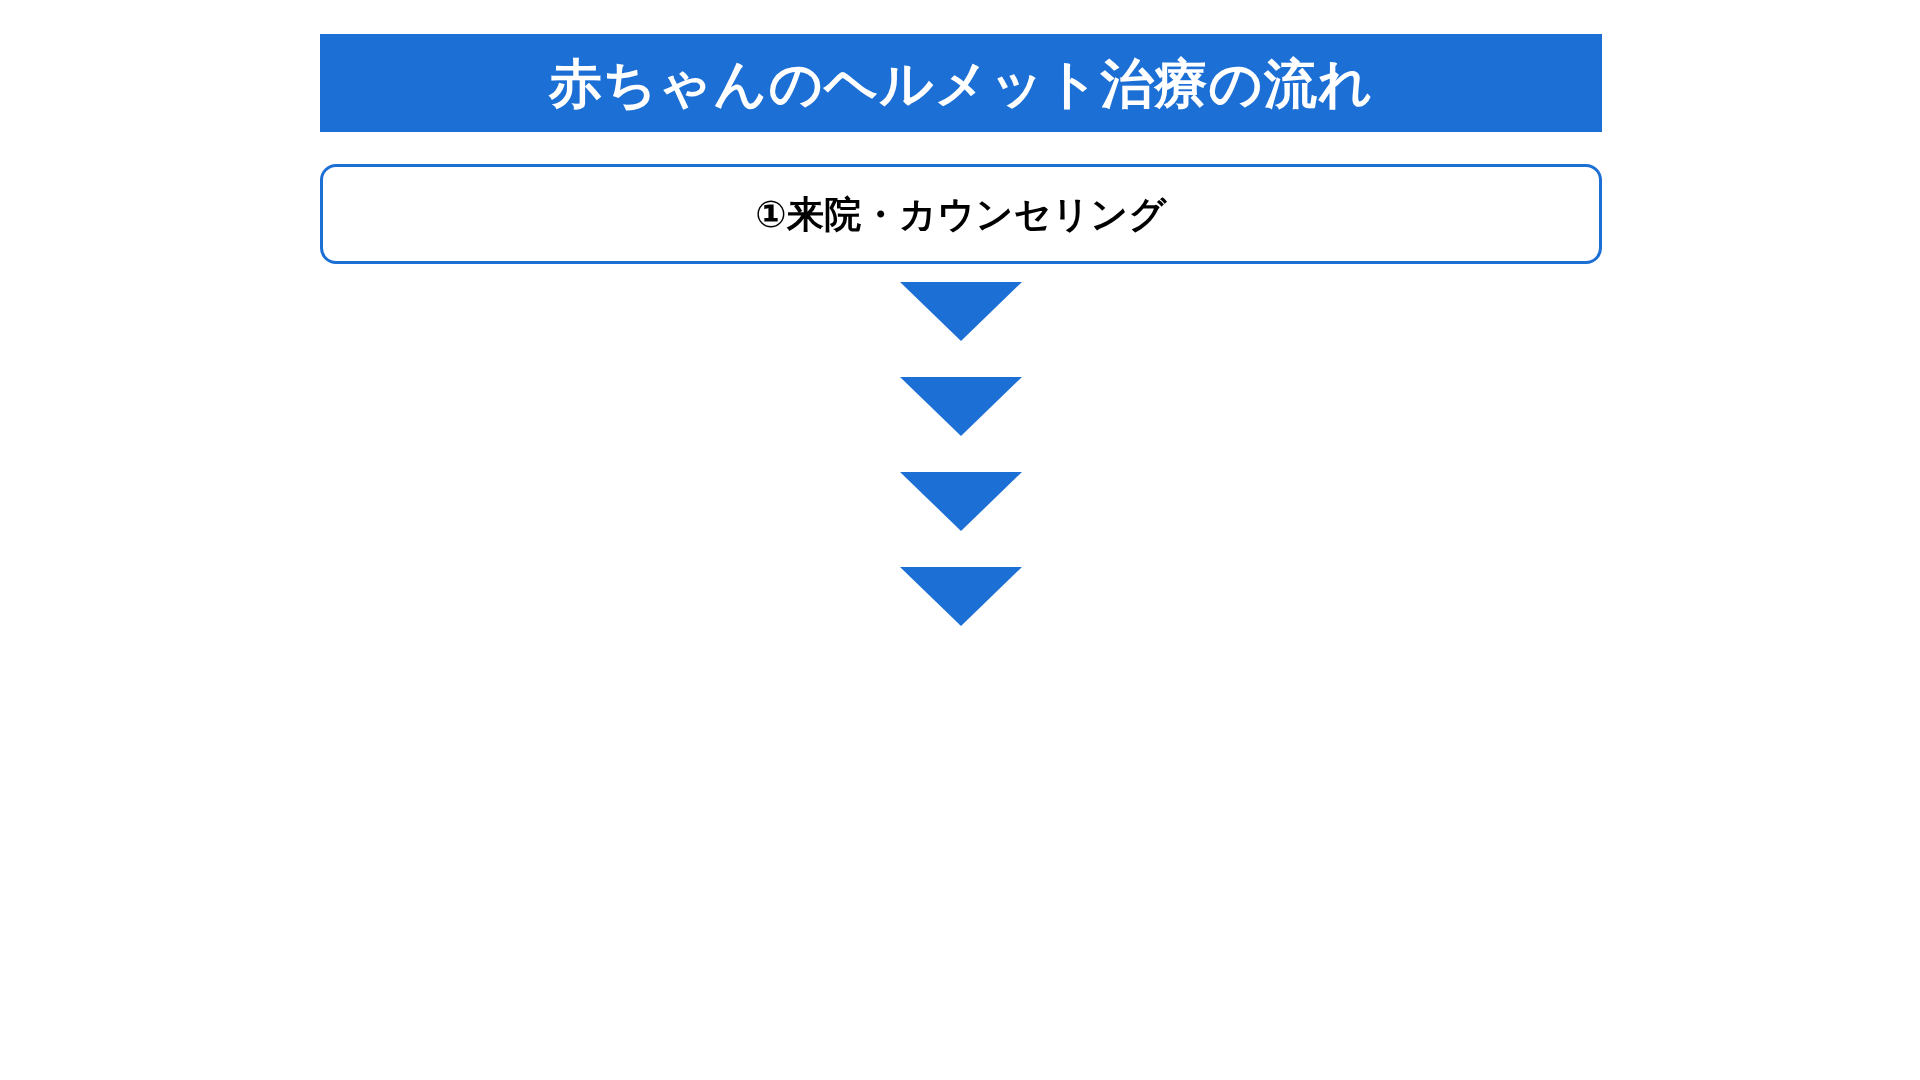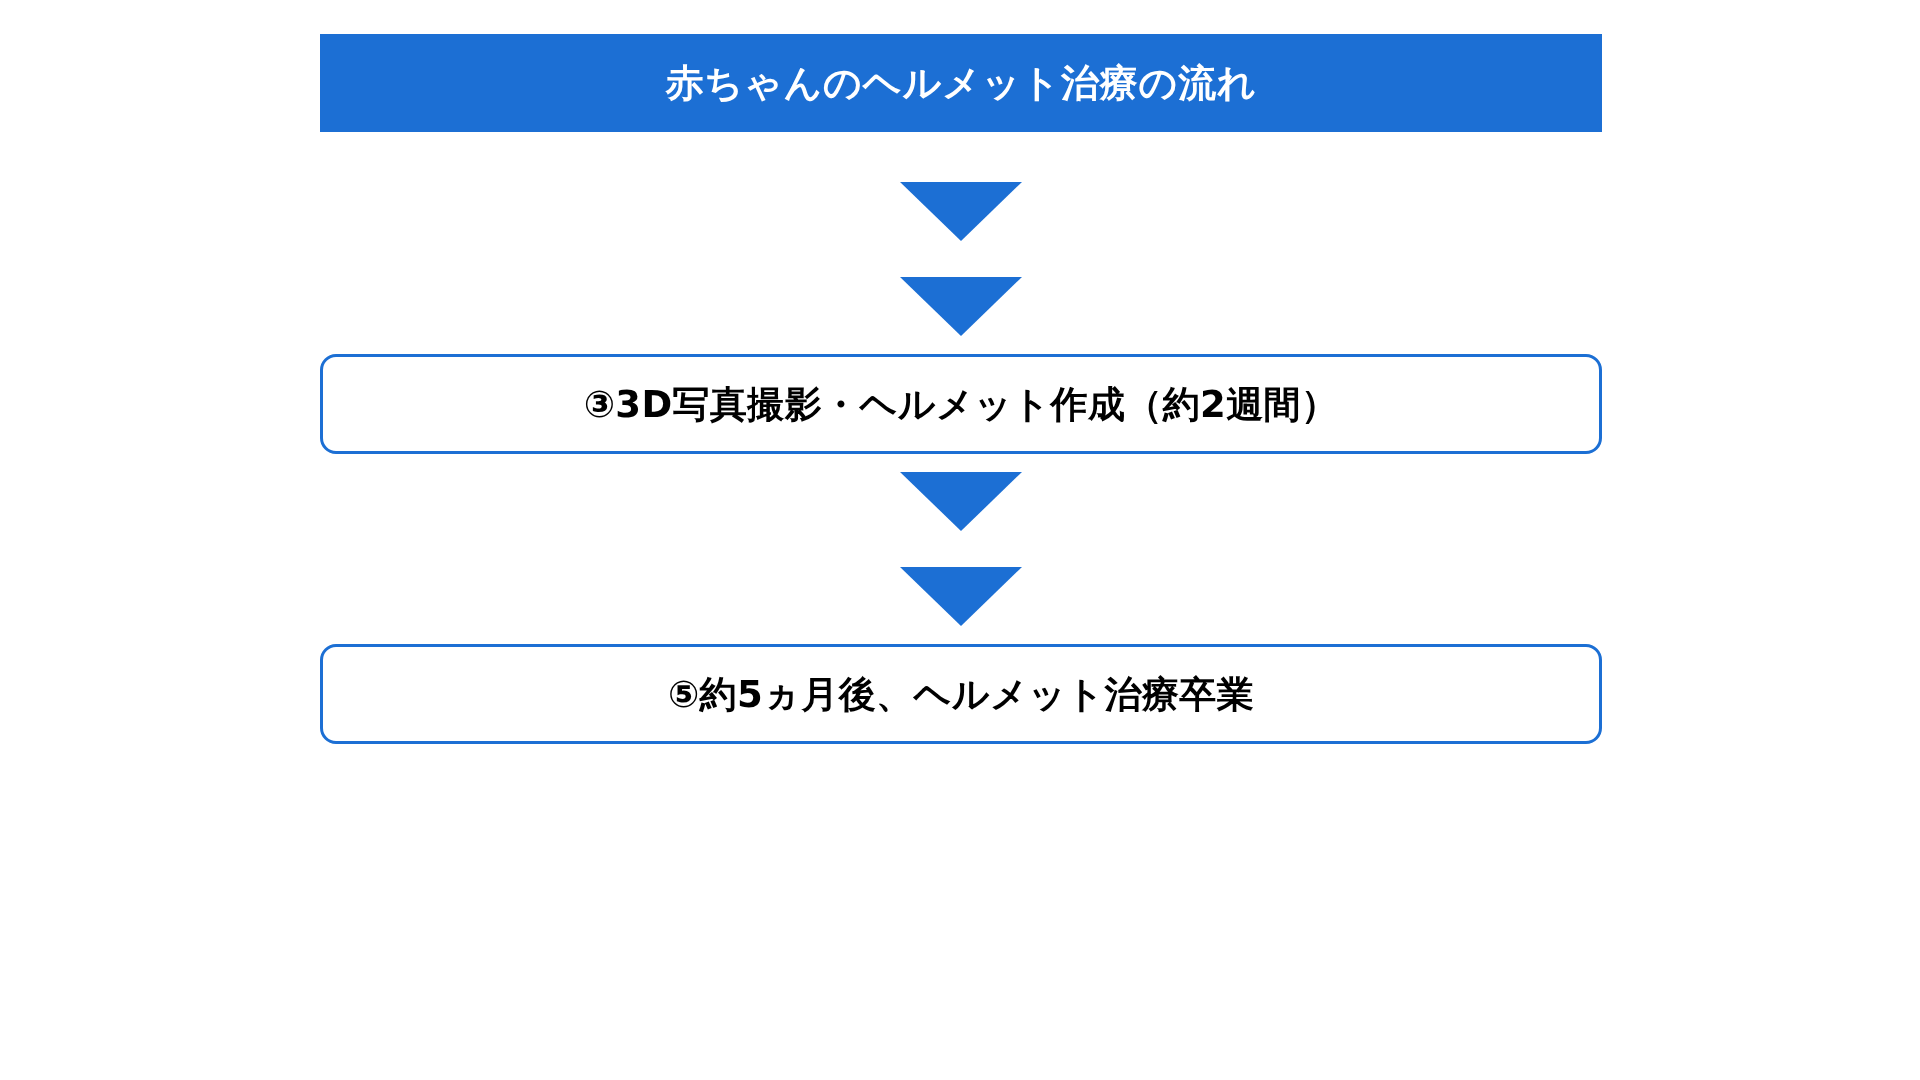--- a/index.html
+++ b/index.html
@@ -30,21 +30,21 @@
     height: 98px;
     background: #1c6fd4;
     display: flex;
     align-items: center;
     justify-content: center;
     flex: 0 0 auto;
   }
 
   .flow-header-title {
     color: #ffffff;
-    font-size: 38px;
+    font-size: 53px;
     font-weight: 700;
     letter-spacing: 0.02em;
     line-height: 1;
     white-space: nowrap;
   }
 
   
   .header-gap { height: 32px; flex: 0 0 auto; }
 
   
@@ -91,40 +91,37 @@
 <body>
 
 <div class="flow-wrap">
 
   <div class="flow-header">
     <span class="flow-header-title">赤ちゃんのヘルメット治療の流れ</span>
   </div>
 
   <div class="header-gap"></div>
 
-
-  <div class="arrow-connector">
-    <div class="arrow-triangle"></div>
-  </div>
-
-
-  <div class="arrow-connector">
-    <div class="arrow-triangle"></div>
-  </div>
-
   <div class="step-box">
-    <span class="step-label">③3D写真撮影・ヘルメット作成（約2週間）</span>
+    <span class="step-label">①来院・カウンセリング</span>
   </div>
 
   <div class="arrow-connector">
     <div class="arrow-triangle"></div>
   </div>
 
 
   <div class="arrow-connector">
     <div class="arrow-triangle"></div>
   </div>
 
-  <div class="step-box">
-    <span class="step-label">⑤約5ヵ月後、ヘルメット治療卒業</span>
+
+  <div class="arrow-connector">
+    <div class="arrow-triangle"></div>
   </div>
+
+
+  <div class="arrow-connector">
+    <div class="arrow-triangle"></div>
+  </div>
+
 
 </div>
 
 </body></html>

